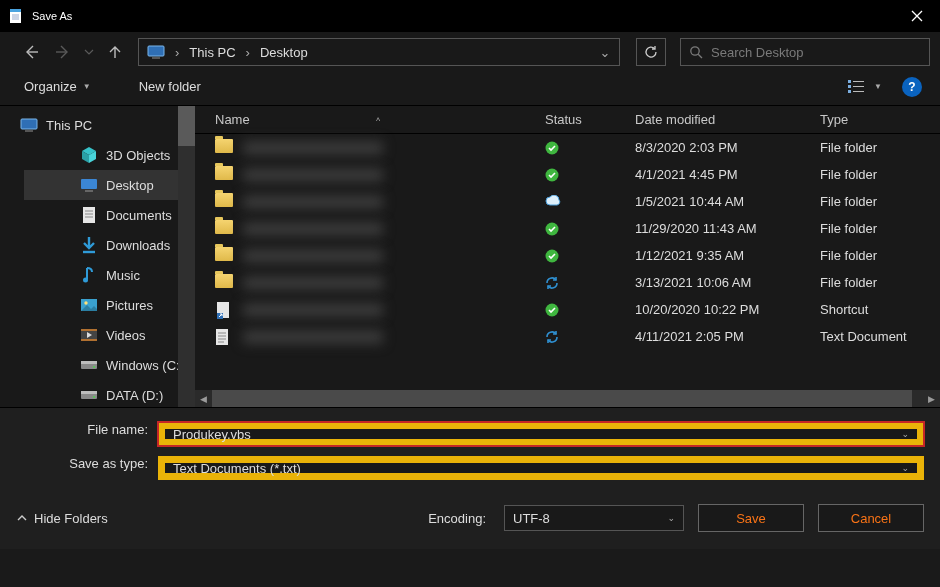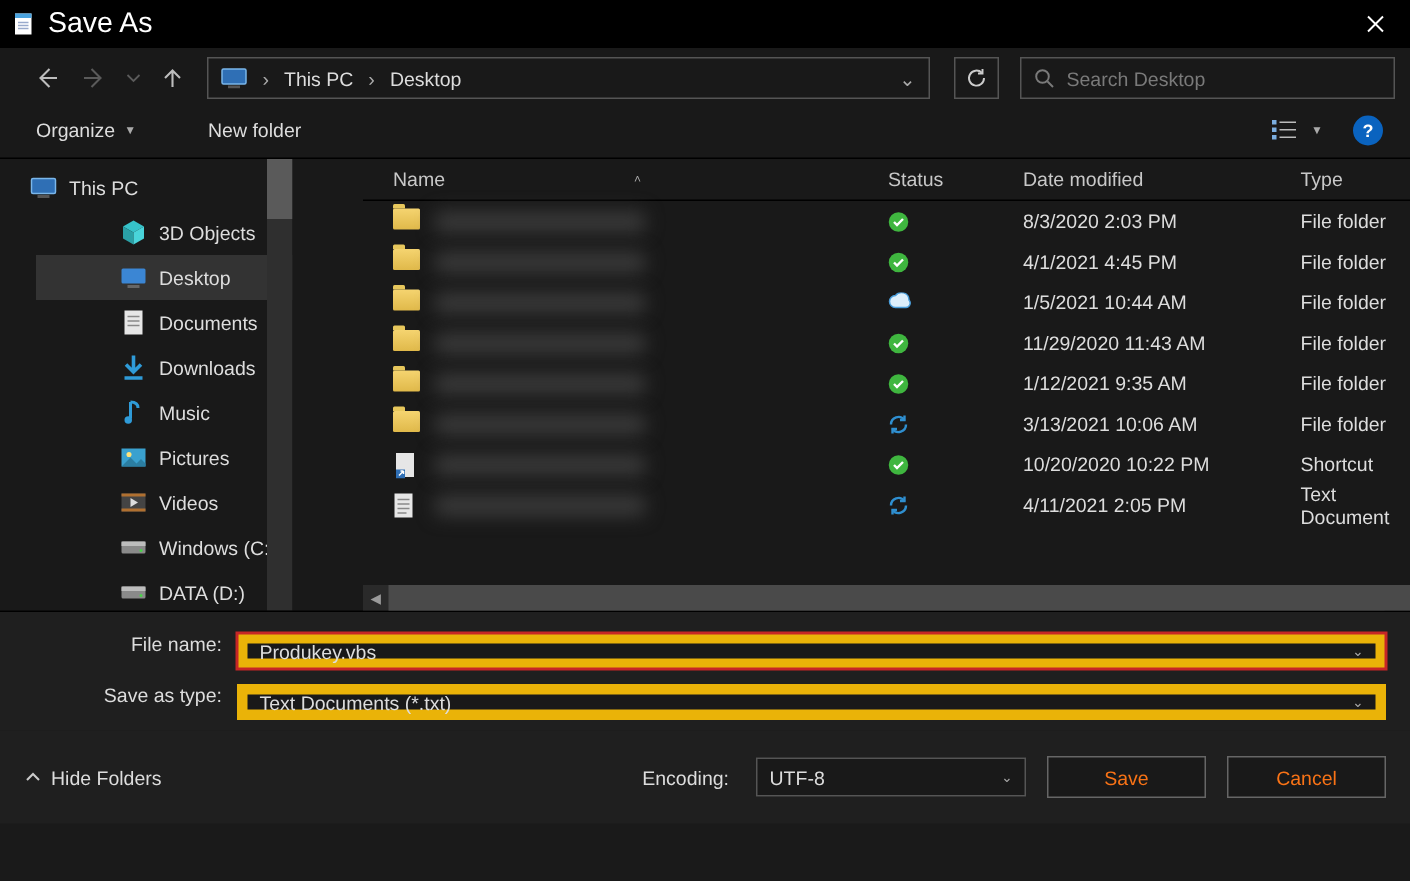--- a/index.html
+++ b/index.html
@@ -1,20 +1,20 @@
 <!DOCTYPE html>
 <html><head>
 <meta charset="utf-8">
 <style>
   *{box-sizing:border-box;margin:0;padding:0;font-family:"Segoe UI",Arial,sans-serif;}
   body{background:#1a1a1a;color:#d0d0d0;width:940px;height:587px;overflow:hidden;font-size:13px;}
   
   .titlebar{height:32px;display:flex;align-items:center;padding:0 0 0 8px;background:#000;}
   .titlebar .notepad-icon{width:16px;height:16px;margin-right:8px;}
-  .titlebar .title{flex:1;color:#fff;font-size:19px;}
+  .titlebar .title{flex:1;color:#fff;font-size:11px;}
   .titlebar .close{width:46px;height:32px;display:flex;align-items:center;justify-content:center;color:#fff;font-size:14px;}
   
   .navrow{height:36px;display:flex;align-items:center;gap:6px;padding:4px 10px 0 18px;background:#191919;}
   .nav-btn{width:26px;height:26px;display:flex;align-items:center;justify-content:center;color:#bdbdbd;}
   .nav-btn.disabled{color:#5a5a5a;}
   .nav-btn svg{stroke:currentColor;}
   .addressbar{flex:1;height:28px;border:1px solid #555;display:flex;align-items:center;background:#191919;margin-left:4px;margin-right:10px;}
   .addr-pc{width:34px;height:100%;display:flex;align-items:center;justify-content:center;border-right:1px solid transparent;}
   .crumb{padding:0 8px;height:100%;display:flex;align-items:center;color:#ddd;}
   .crumb-sep{color:#aaa;padding:0 2px;}
@@ -35,21 +35,21 @@
   
   .tree{width:195px;position:relative;border-right:none;overflow:hidden;}
   .tree-scroll{position:absolute;right:0;top:0;bottom:0;width:17px;background:#2f2f2f;}
   .tree-thumb{position:absolute;right:0;top:0;width:17px;height:40px;background:#5a5a5a;}
   .tree ul{list-style:none;padding-top:4px;}
   .tree li{display:flex;align-items:center;height:30px;padding-left:20px;gap:8px;color:#ddd;}
   .tree li.sub{padding-left:56px;margin-left:24px;}
   .tree li.selected{background:#333;}
   .ticon{width:18px;height:18px;display:flex;align-items:center;justify-content:center;}
   
-  .list{flex:1;display:flex;flex-direction:column;position:relative;margin-left:47px;}
+  .list{flex:1;display:flex;flex-direction:column;position:relative;}
   .cols{display:flex;height:28px;align-items:center;border-bottom:1px solid #000;padding-left:14px;color:#c8c8c8;}
   .col{padding:0 6px;}
   .col.name{width:330px;display:flex;align-items:center;gap:6px;} 
   .col.status{width:90px;}
   .col.date{width:185px;}
   .col.type{flex:1;}
   .sort-caret{font-size:8px;color:#aaa;margin-left:120px;}
   .row{display:flex;align-items:center;height:27px;padding-left:14px;color:#ddd;}
   .row .c{padding:0 6px;}
   .row .c.name{width:330px;display:flex;align-items:center;gap:10px;}

